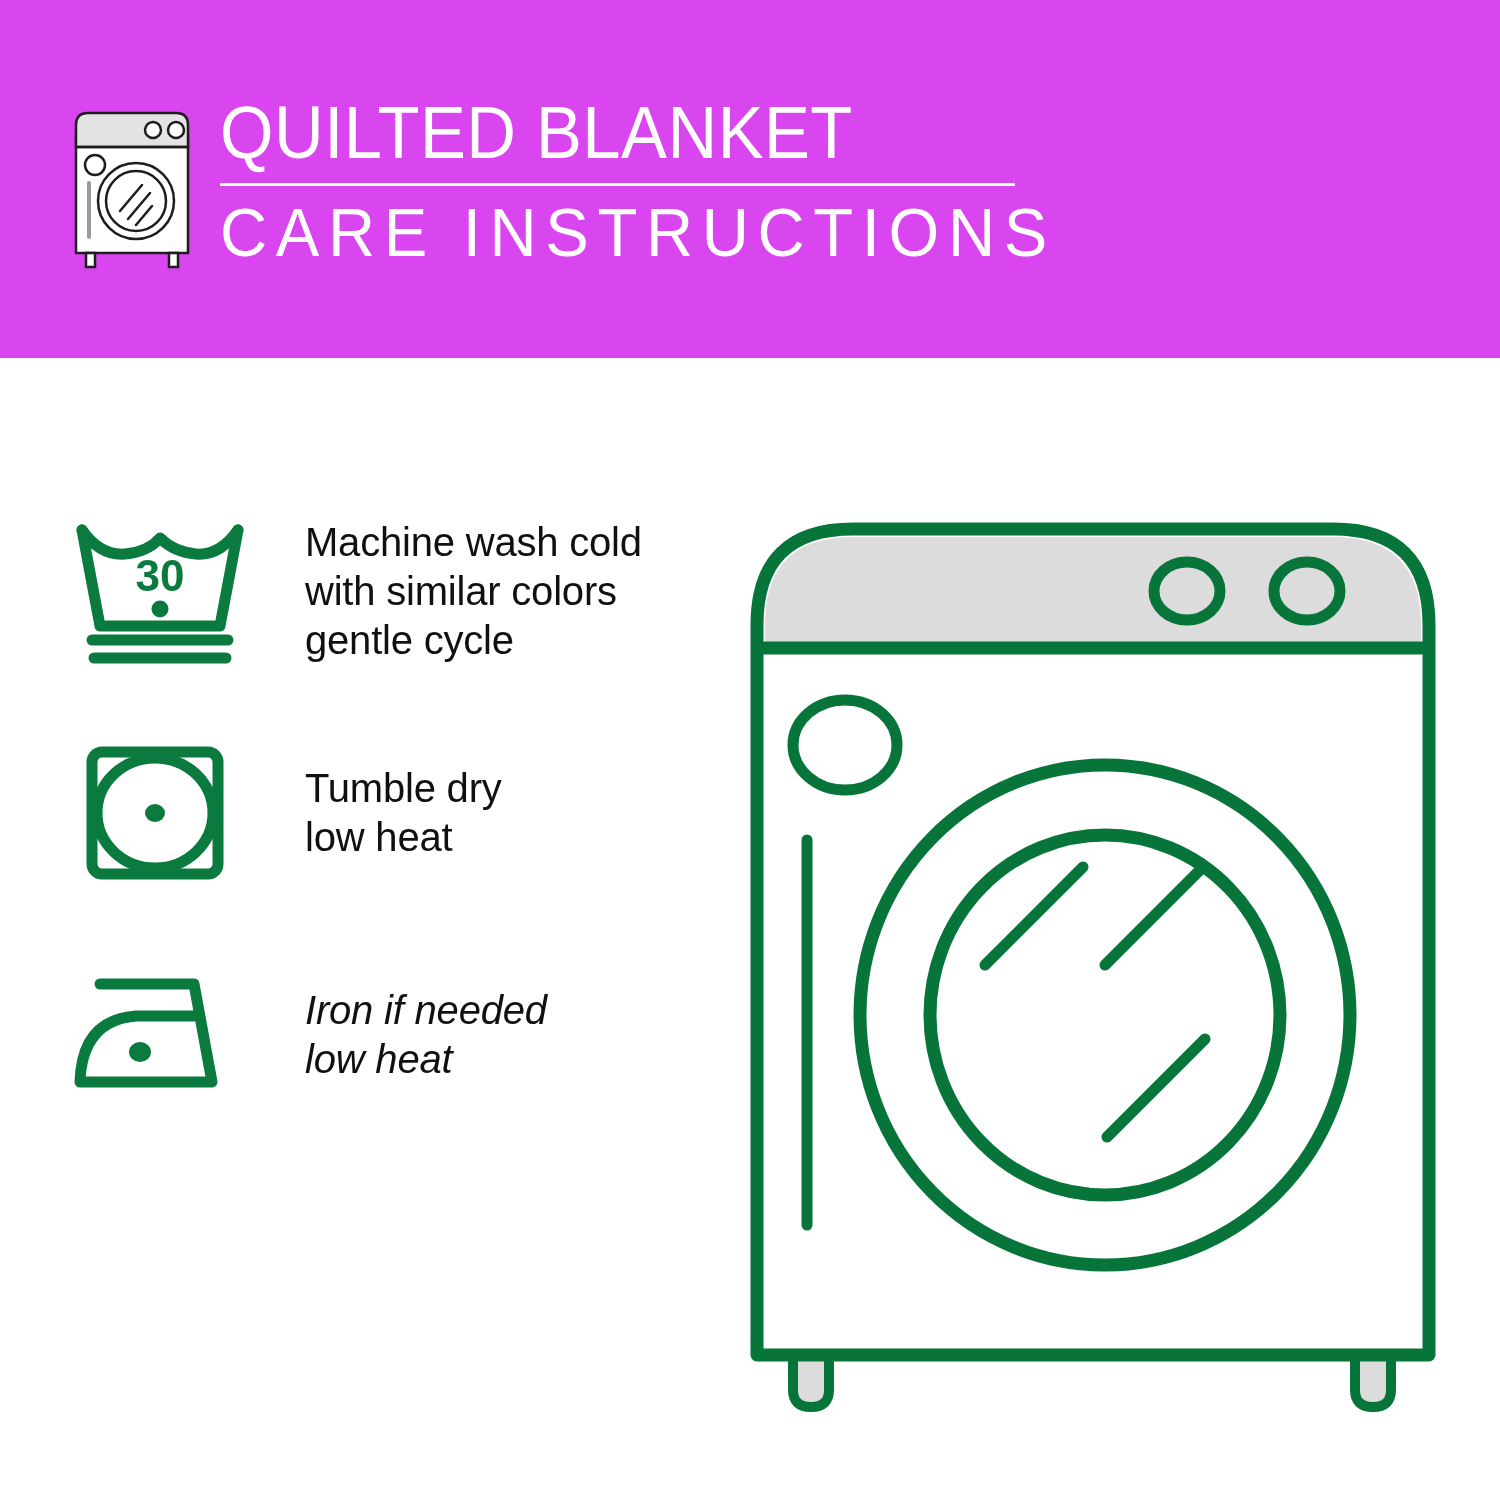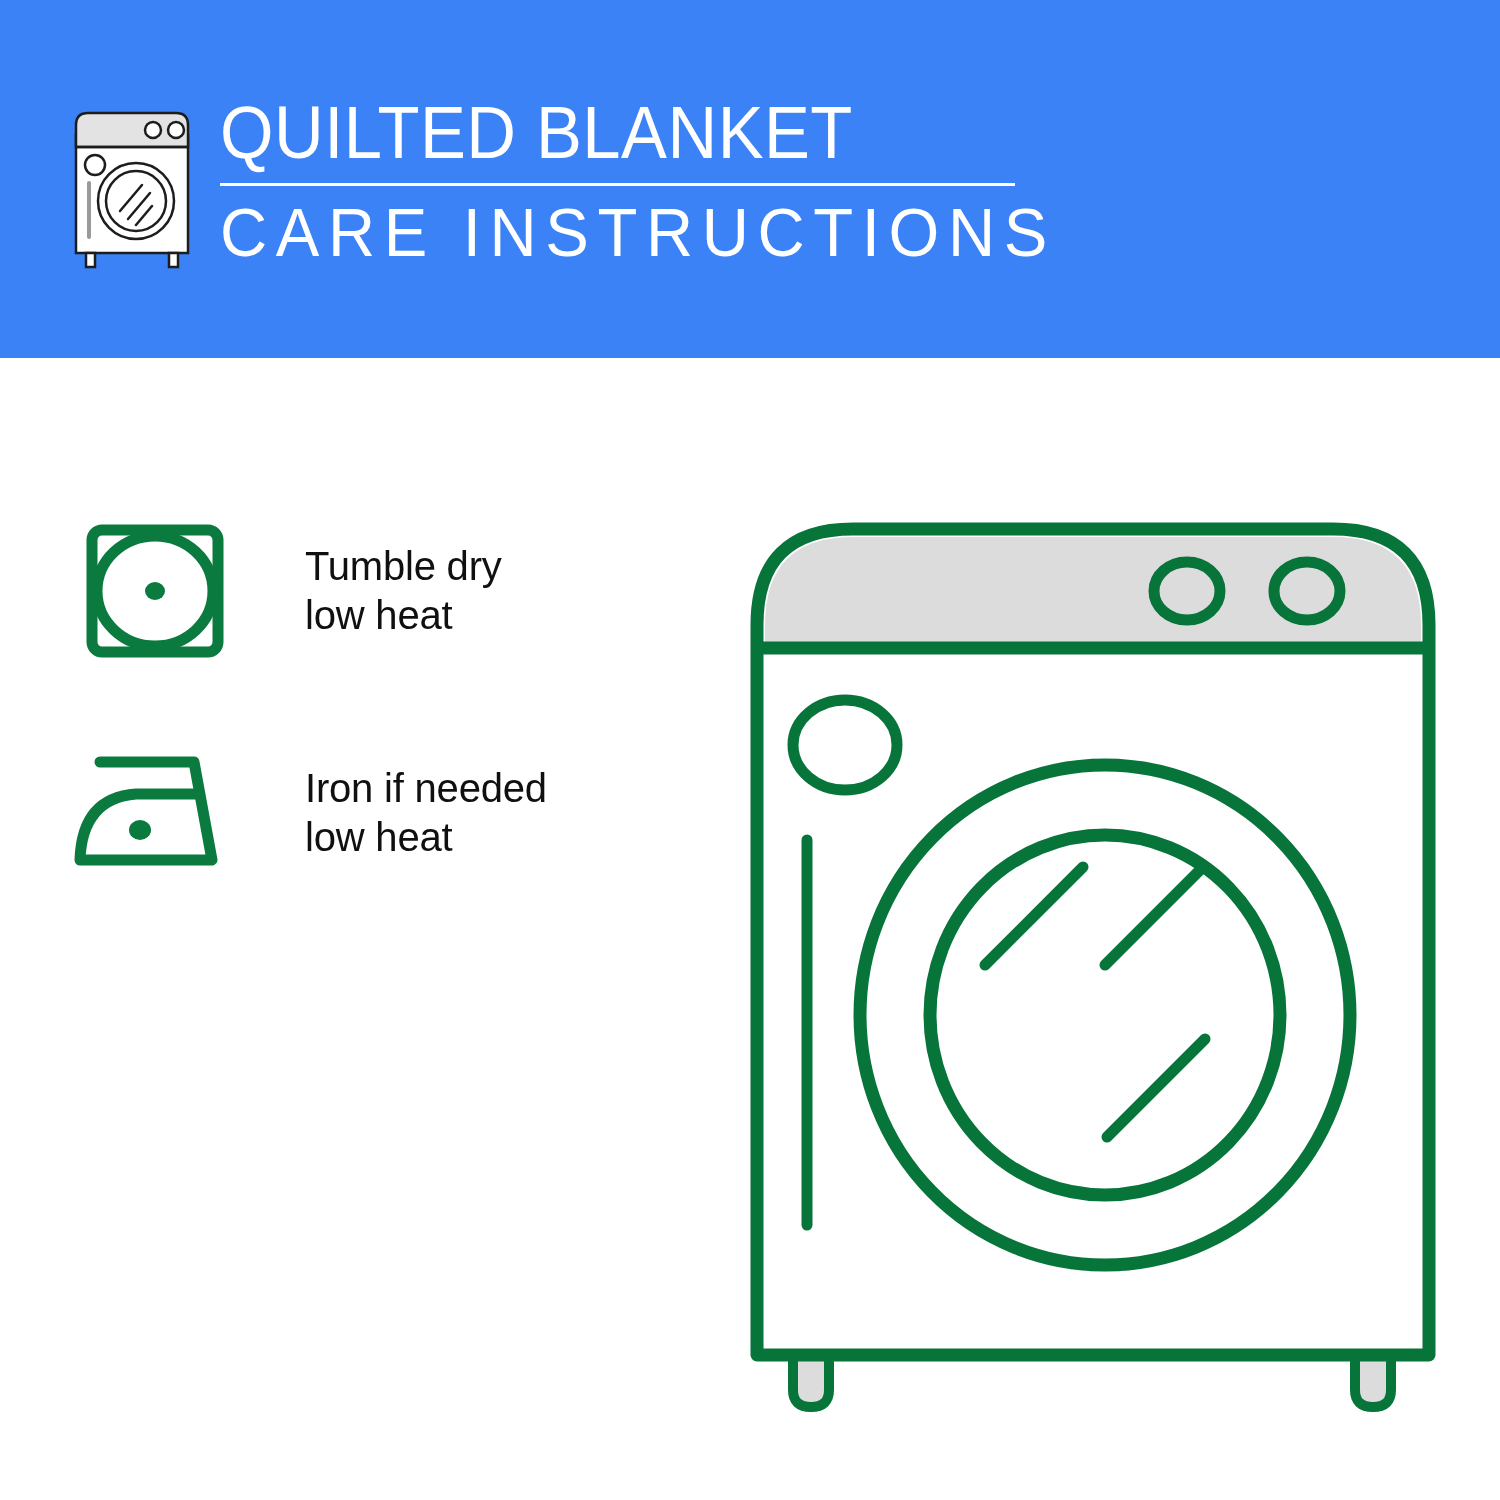--- a/index.html
+++ b/index.html
@@ -15,21 +15,21 @@
     position: relative;
   }
 
   
   #header-band {
     position: absolute;
     left: 0;
     top: 0;
     width: 1500px;
     height: 358px;
-    background: #3b82f6;
+    background: #d946ef;
   }
   #header-inner {
     position: absolute;
     left: 62px;
     top: 95px;
     display: flex;
     align-items: flex-start;
   }
   #header-machine-icon {
     width: 140px;
@@ -79,21 +79,21 @@
     left: 70px;
     top: 505px;
     width: 650px;
   }
   .instruction-row {
     display: flex;
     align-items: center;
     height: 172px;
     margin-bottom: 50px;
   }
-  .instruction-row:last-child { margin-bottom: 0; }
+  .instruction-row:last-child { margin-bottom: 0; font-style: italic; }
   .instruction-icon {
     flex: 0 0 auto;
     width: 180px;
     height: 160px;
     display: flex;
     align-items: center;
     justify-content: center;
   }
   .instruction-text {
     margin-left: 55px;
@@ -148,20 +148,37 @@
       <div id="title-line1">QUILTED BLANKET</div>
       <div id="title-divider"></div>
       <div id="title-line2">CARE INSTRUCTIONS</div>
     </div>
 
   </div>
 </div>
 
 <div id="instructions">
 
+  <div class="instruction-row">
+    <div class="instruction-icon">
+      <svg viewBox="0 0 180 150" width="180" height="150">
+        <g fill="none" stroke="#0a7a3f" stroke-width="11" stroke-linecap="round" stroke-linejoin="round">
+          <path d="M12 14 L30 110 L150 110 L168 14"></path>
+          <path d="M12 14 Q30 40 55 38 Q78 36 90 22 Q104 36 126 38 Q150 40 168 14"></path>
+          <line x1="22" y1="124" x2="158" y2="124"></line>
+          <line x1="24" y1="142" x2="156" y2="142"></line>
+        </g>
+        <text x="90" y="75" text-anchor="middle" fill="#0a7a3f" font-family="'Liberation Sans', sans-serif" font-size="44" font-weight="bold">30</text>
+        <circle cx="90" cy="93" r="8.5" fill="#0a7a3f"></circle>
+      </svg>
+    </div>
+    <div class="instruction-text">Machine wash cold
+with similar colors
+gentle cycle</div>
+  </div>
 
 
   <div class="instruction-row">
     <div class="instruction-icon">
       <svg viewBox="0 0 180 150" width="180" height="150">
         <g fill="none" stroke="#0a7a3f" stroke-width="11" stroke-linecap="round" stroke-linejoin="round">
           <rect x="22" y="14" width="126" height="122" rx="10" ry="10"></rect>
           <ellipse cx="85" cy="75" rx="58" ry="55"></ellipse>
         </g>
         <ellipse cx="85" cy="75" rx="10" ry="9" fill="#0a7a3f"></ellipse>

